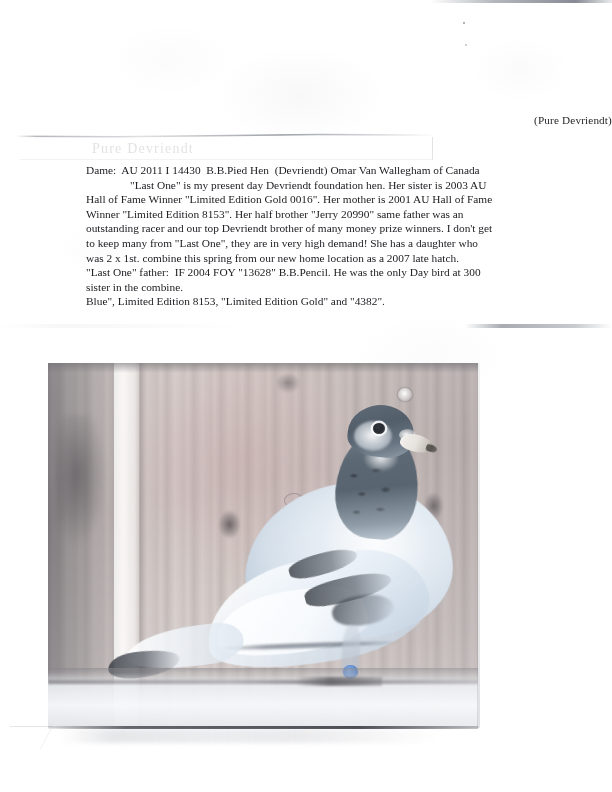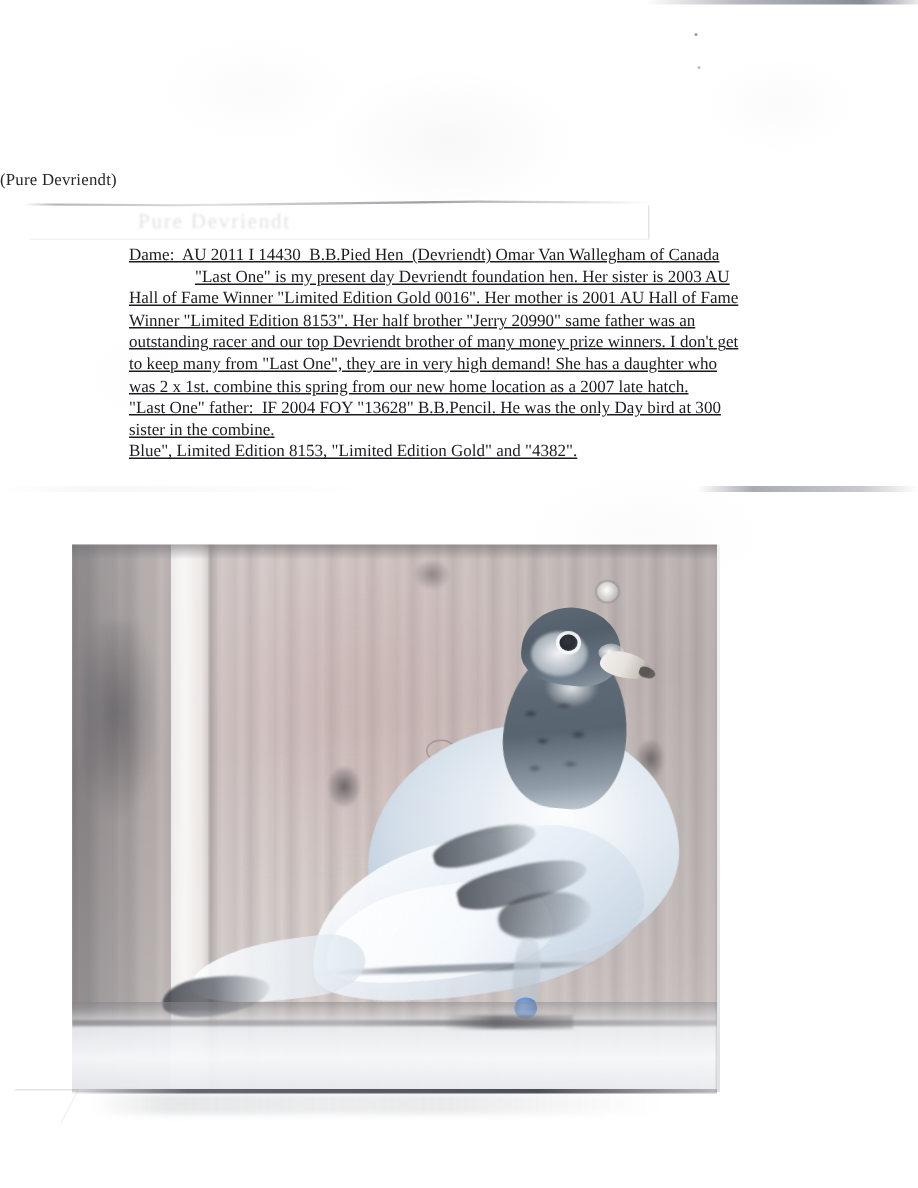--- a/index.html
+++ b/index.html
@@ -37,21 +37,21 @@
     background: linear-gradient(90deg, rgba(170,172,180,0) 0%, rgba(120,124,134,0.55) 35%, rgba(95,100,112,0.75) 80%, rgba(150,152,160,0.2) 100%);
   }
   .dust-1 { position:absolute; top:22px; left:463px; width:2px; height:2px; background:rgba(70,70,75,0.55); border-radius:50%; }
   .dust-2 { position:absolute; top:44px; left:465px; width:2px; height:2px; background:rgba(70,70,75,0.35); border-radius:50%; }
 
   
   .caption {
     position: absolute;
     top: 114px;
     left: 0; right: 0;
-    text-align: left;
+    text-align: right;
     font-size: 11.2px;
     letter-spacing: 0.15px;
     color: #26262b;
   }
 
   
   .seam-upper {
     position: absolute;
     top: 133px; left: 16px;
     width: 420px; height: 6px;
@@ -87,21 +87,20 @@
   
   .body-text {
     position: absolute;
     top: 163px;
     left: 86px;
     width: 452px;
     font-size: 11.35px;
     line-height: 14.6px;
     color: #1b1b20;
     text-rendering: optimizeLegibility;
-    text-decoration: underline;
   }
   .body-text .ln { display: block; white-space: pre; }
   .body-text .indent { padding-left: 44px; }
 
   
   .seam-lower {
     position: absolute;
     top: 324px; left: 0px;
     width: 612px; height: 4px;
     background: linear-gradient(90deg,

